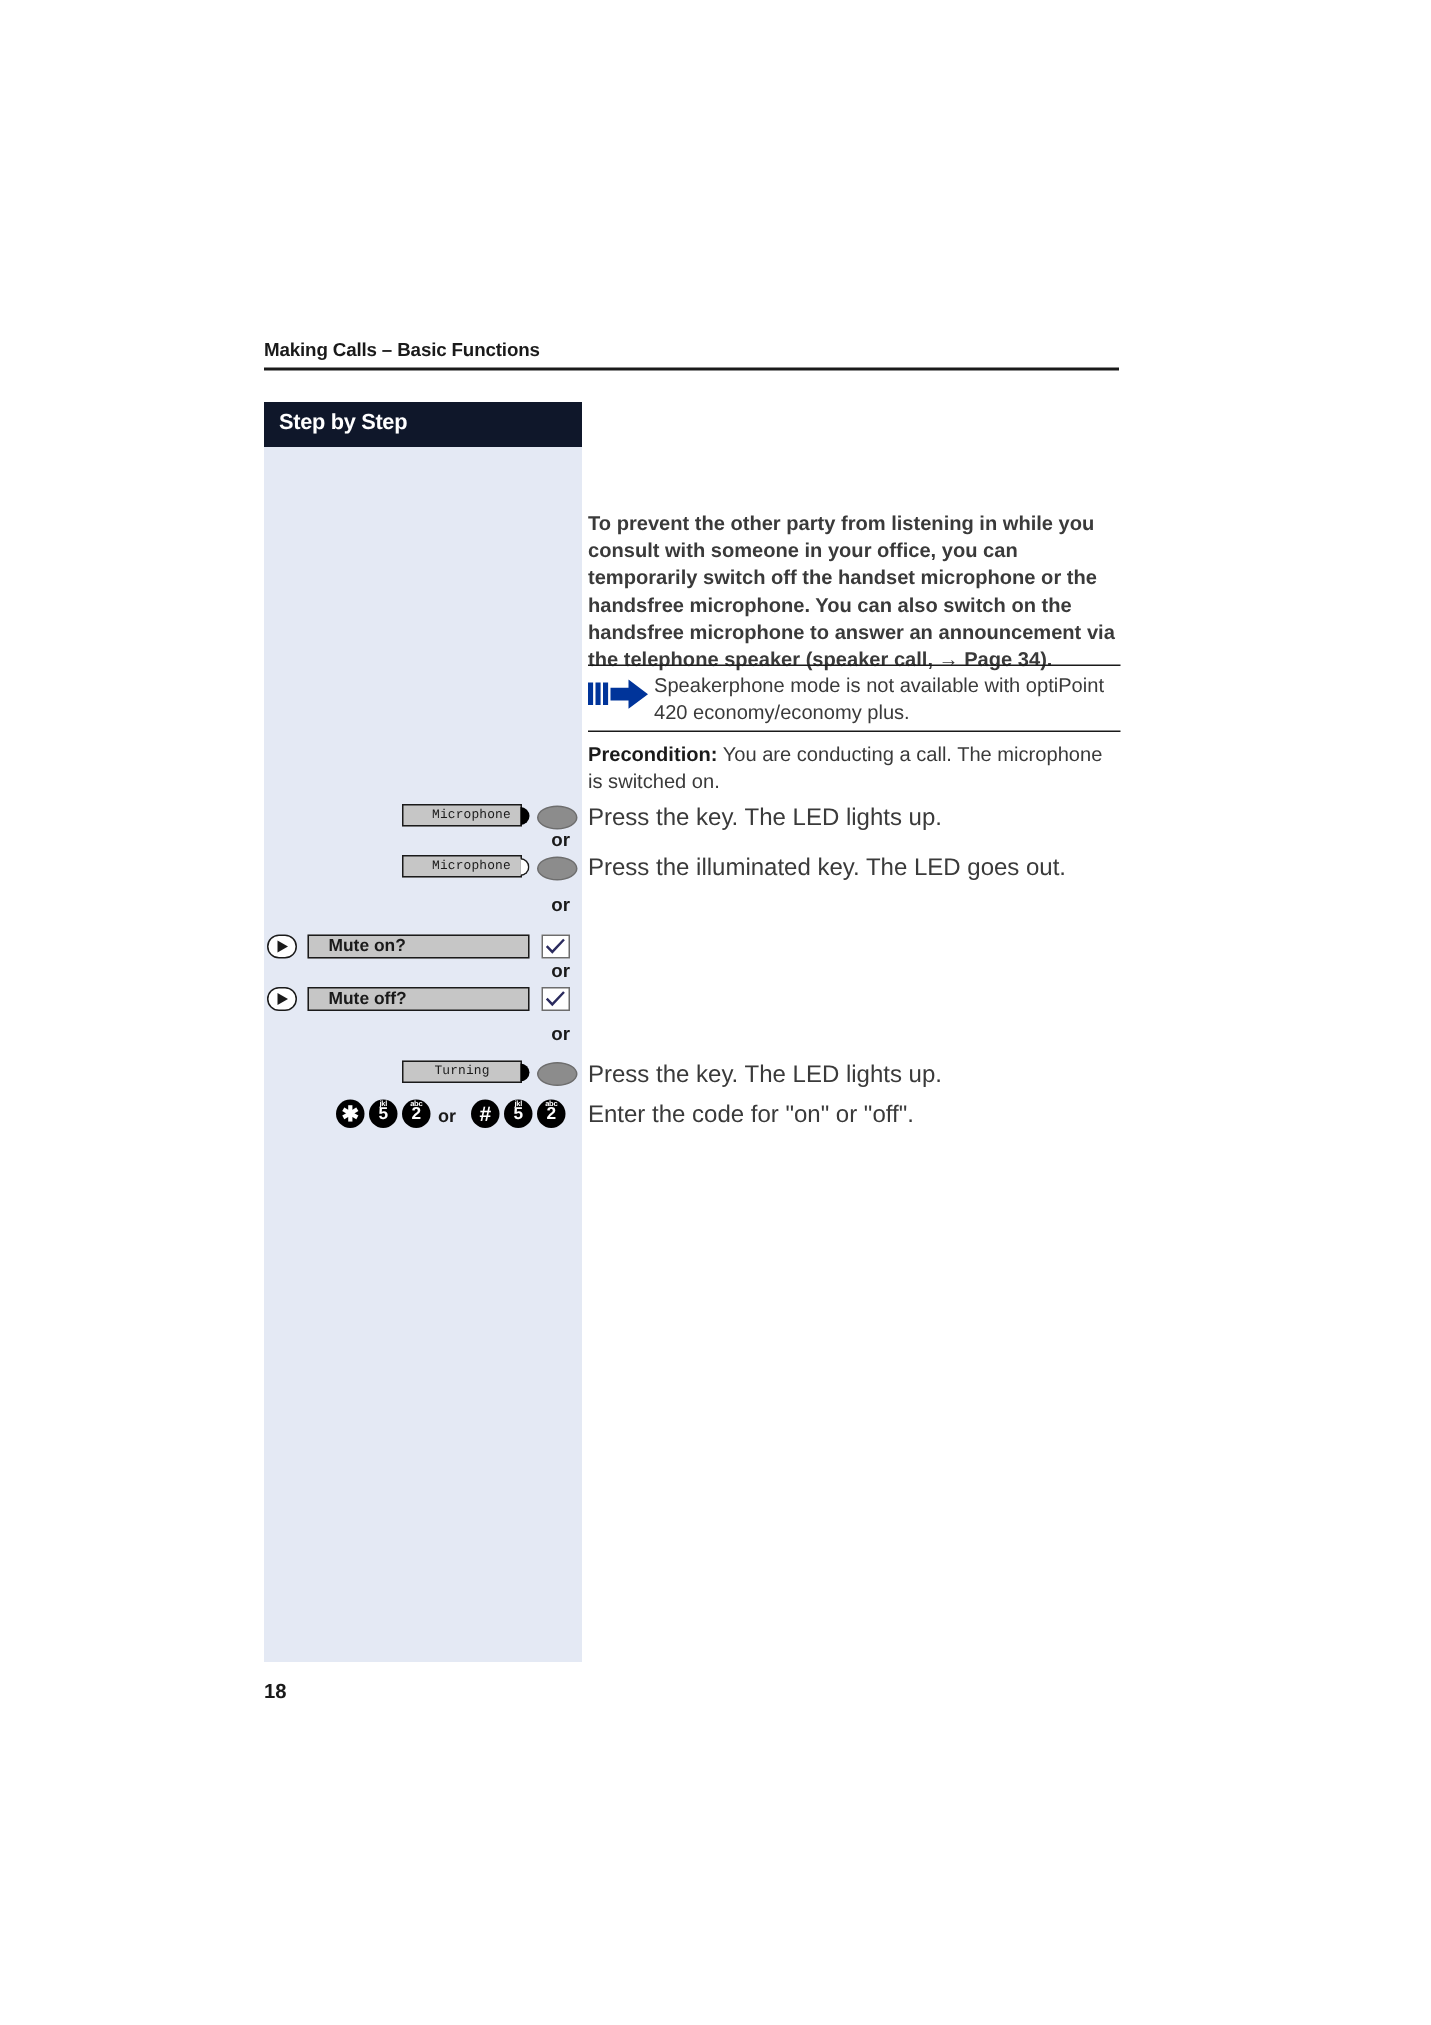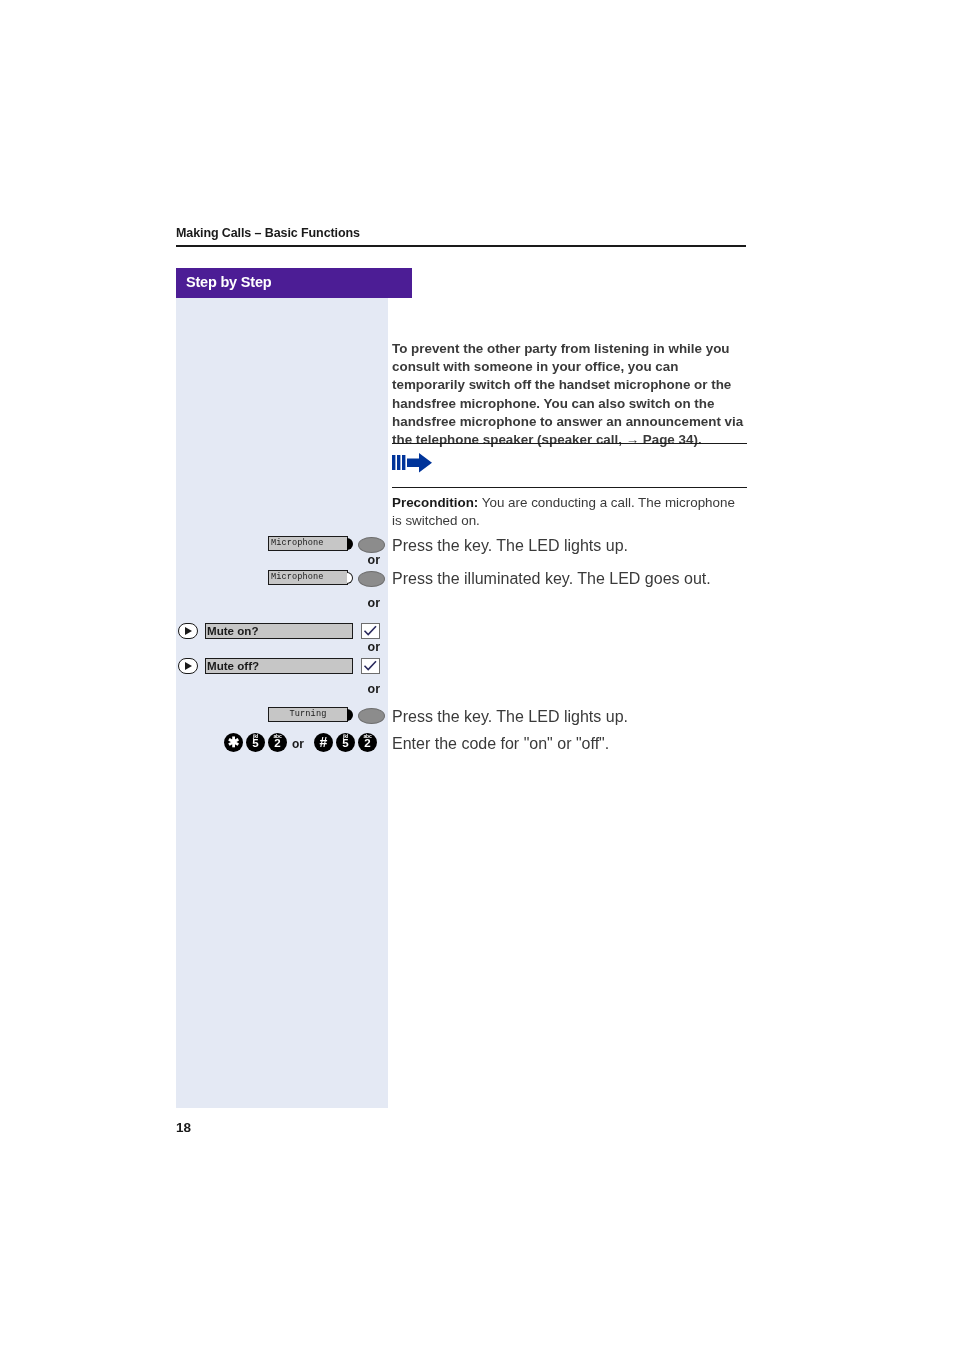--- a/index.html
+++ b/index.html
@@ -49,23 +49,23 @@
     left: 176px;
     top: 268px;
     width: 212px;
     height: 840px;
     background: #e4e9f4;
   }
   .sidebar-header {
     position: absolute;
     left: 176px;
     top: 268px;
-    width: 236px;
+    width: 212px;
     height: 30px;
-    background: #4c1d95;
+    background: #0f172a;
   }
   .sidebar-header-label {
     position: absolute;
     left: 10px;
     top: 6px;
     font-size: 14.5px;
     font-weight: bold;
     color: #ffffff;
     letter-spacing: -0.2px;
   }
@@ -169,21 +169,21 @@
     position: absolute;
     left: 0; top: 0;
     width: 80px;
     height: 15px;
     box-sizing: border-box;
     background: #c6c6c6;
     border: 1.3px solid #1a1a1a;
     font-family: "Liberation Mono", monospace;
     font-size: 8.6px;
     color: #1a1a1a;
-    padding-left: 2px;
+    padding-left: 19px;
     line-height: 12.4px;
     letter-spacing: 0.1px;
     overflow: hidden;
     white-space: nowrap;
   }
   
   .fkey-nib-filled {
     position: absolute;
     left: 79px;
     top: 1.5px;
@@ -238,21 +238,21 @@
     position: absolute;
     left: 27px; top: 0;
     width: 148px; height: 16px;
     box-sizing: border-box;
     background: #c6c6c6;
     border: 1.4px solid #1a1a1a;
     font-size: 11.6px;
     font-weight: bold;
     color: #1a1a1a;
     line-height: 13.5px;
-    padding-left: 1px;
+    padding-left: 13px;
     overflow: hidden;
     white-space: nowrap;
   }
   .opt-confirm {
     position: absolute;
     left: 183px; top: 0;
     width: 19px; height: 16px;
     box-sizing: border-box;
     background: #ffffff;
     border: 1.4px solid #6d6d6d;
@@ -335,20 +335,21 @@
   <div class="rule top"></div>
   <div class="note">
     <div class="note-icon">
       <svg width="42" height="22" viewBox="0 0 42 22">
         <rect x="0" y="3" width="3.4" height="15" fill="#00349a"></rect>
         <rect x="5" y="3" width="3.4" height="15" fill="#00349a"></rect>
         <rect x="10" y="3" width="3.4" height="15" fill="#00349a"></rect>
         <path d="M15 6.5 H27 V1 L40 10.8 L27 20.5 V15 H15 Z" fill="#00349a"></path>
       </svg>
     </div>
+    <div class="note-text">Speakerphone mode is not available with optiPoint 420 economy/economy plus.</div>
   </div>
   <div class="rule bot"></div>
 
   <div class="precondition"><b>Precondition:</b><span> You are conducting a call. The microphone is switched on.</span></div>
 
   <div class="fkey" style="left:268px; top:536px;">
     <div class="fkey-label">Microphone</div>
     <div class="fkey-nib-filled"></div>
     <div class="fkey-led"></div>
   </div>

